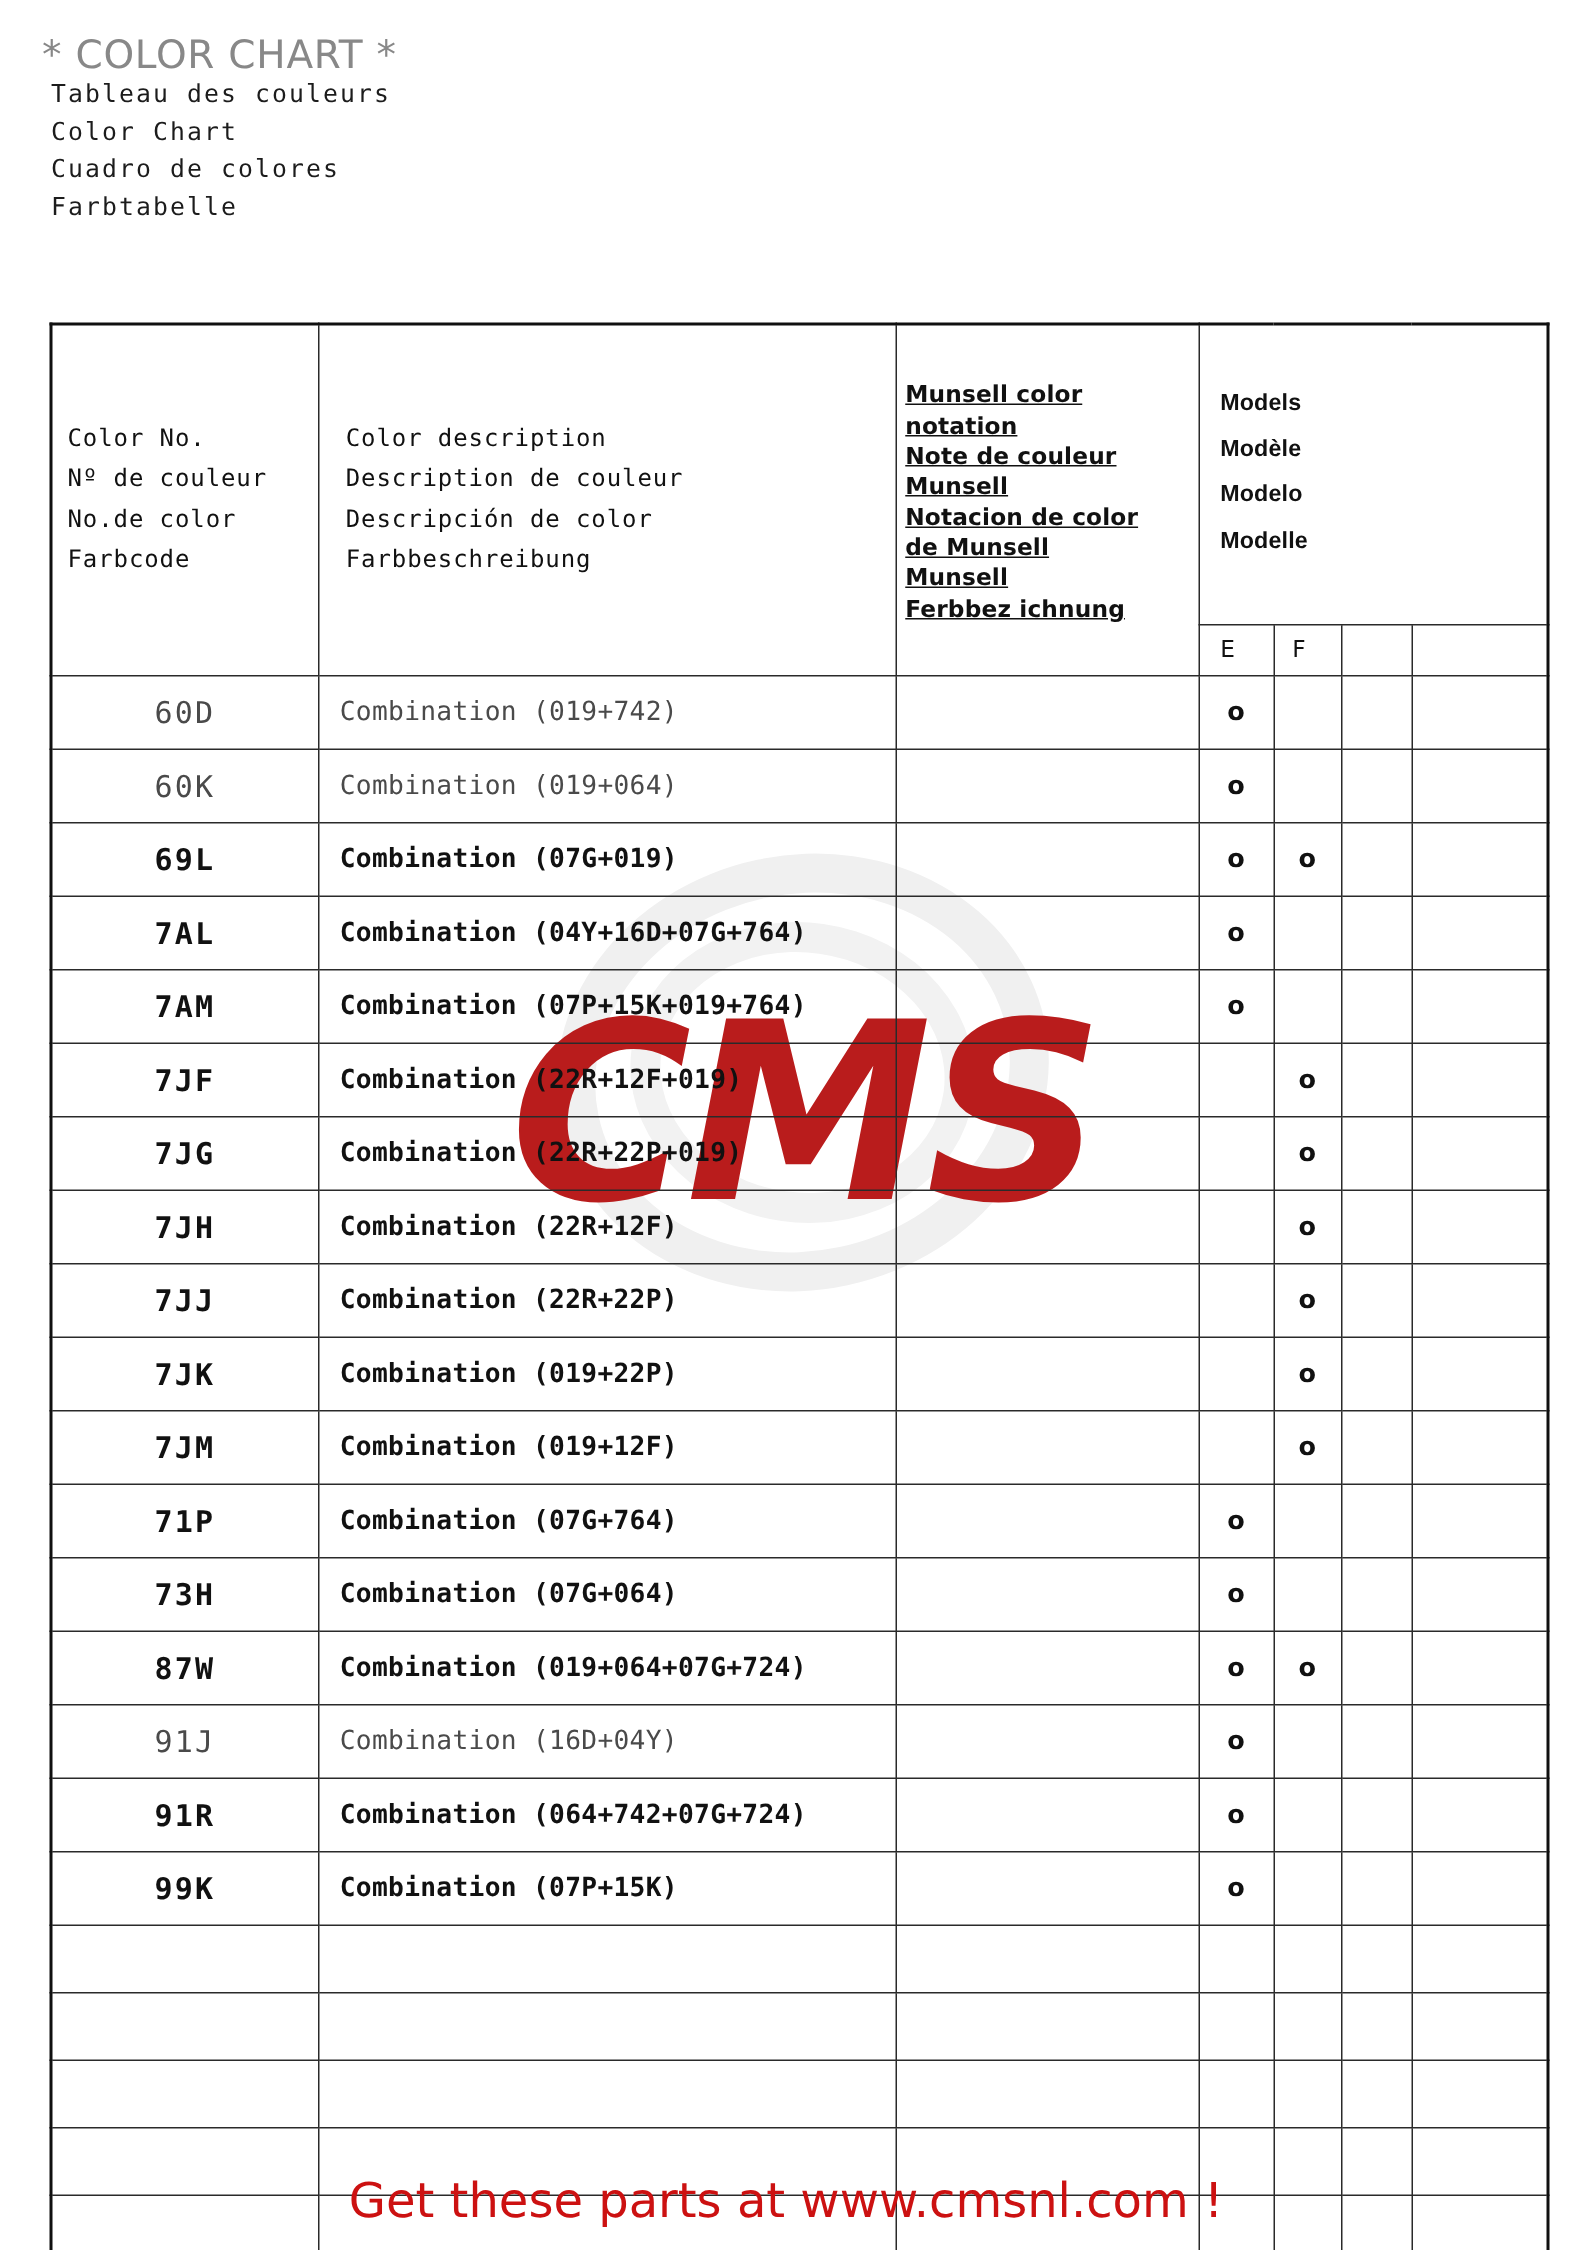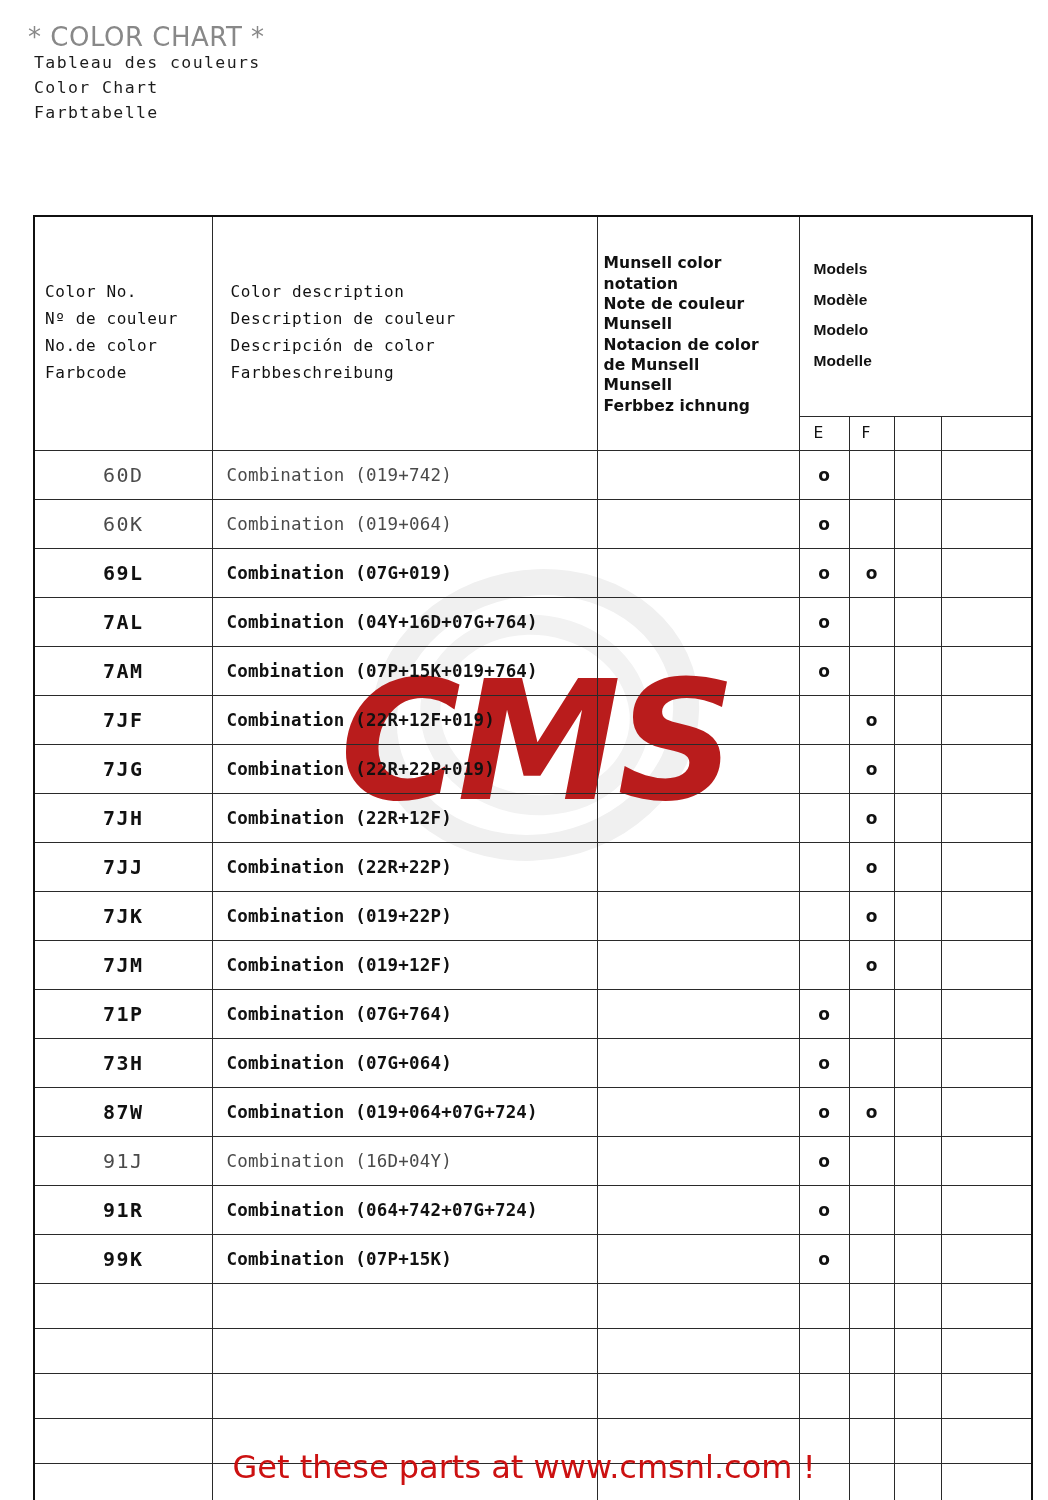--- a/index.html
+++ b/index.html
@@ -128,21 +128,21 @@
     line-height: 1.0;
   }
   .hd .ln {
     white-space: nowrap;
     margin-bottom: 11px;
     letter-spacing: 0.4px;
   }
   .hd-num .ln  { font-size: 16px; letter-spacing: 0.6px; }
   .hd-desc     { padding-left: 18px !important; }
   .hd-desc .ln { font-size: 16px; letter-spacing: 0.6px; }
-  .hd-mun      { padding: 7px 0 0 6px !important; font-family: "DejaVu Sans","Liberation Sans",sans-serif; }
+  .hd-mun      { padding: 7px 0 0 6px !important; font-family: "DejaVu Sans","Liberation Sans",sans-serif; text-decoration: underline; }
   .hd-mun .ln  { font-size: 15.5px; font-weight: bold; letter-spacing: 0.1px; margin-bottom: 3px; line-height: 1.12; }
   .hd-mod      { padding: 12px 0 0 14px !important; font-family: Liberation Sans, sans-serif; }
   .hd-mod .ln  { font-size: 15.5px; font-weight: bold; letter-spacing: 0.1px; margin-bottom: 15px; }
 
   .hd-ef {
     height: 34px;
     text-align: left;
     font-family: "DejaVu Sans", "Liberation Sans", sans-serif;
     font-size: 15.5px;
     font-weight: normal;
@@ -193,20 +193,21 @@
     white-space: nowrap;
   }
 </style>
 </head>
 <body>
 
 <div id="title-block">
   <div id="main-title">* COLOR CHART *</div>
   <div class="subtitle">Tableau des couleurs</div>
   <div class="subtitle">Color Chart</div>
+  <div class="subtitle">Cuadro de colores</div>
   <div class="subtitle">Farbtabelle</div>
 </div>
 
 <div id="watermark">
   <div id="wm-ring"></div>
   <div id="wm-ring2"></div>
   <div id="wm-cms">CMS</div>
 </div>
 
 <div id="color-table-wrap">

